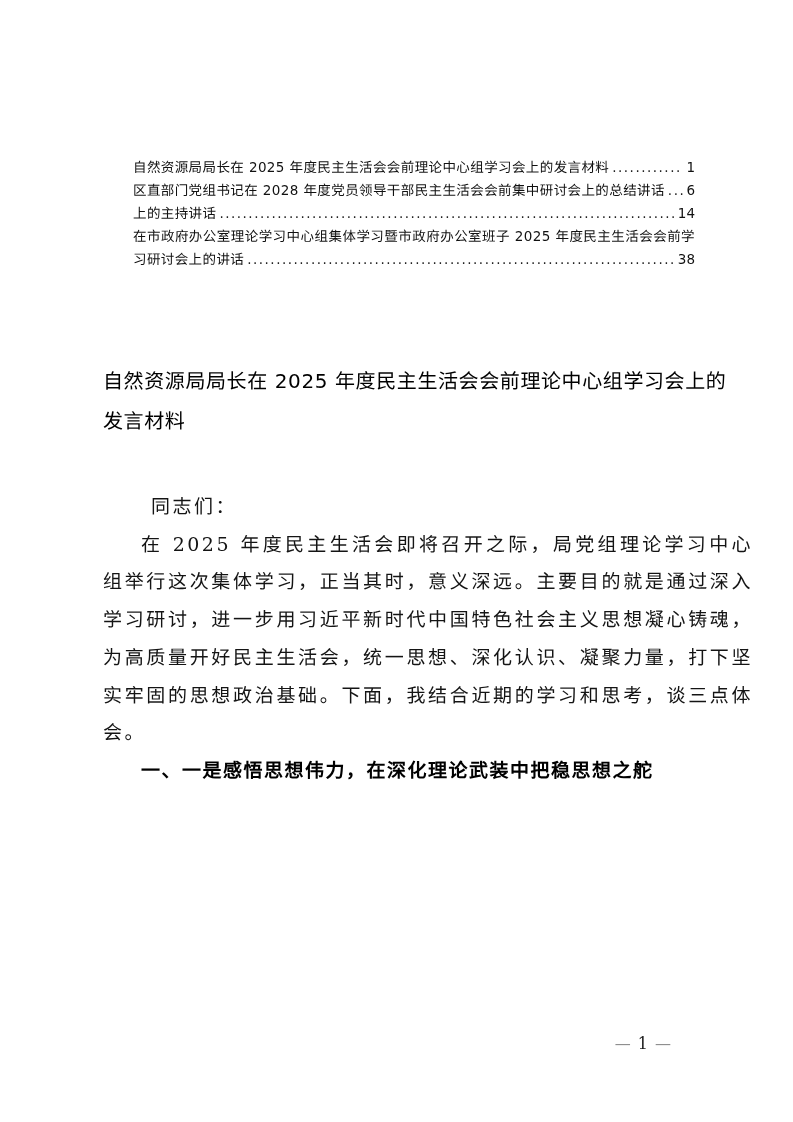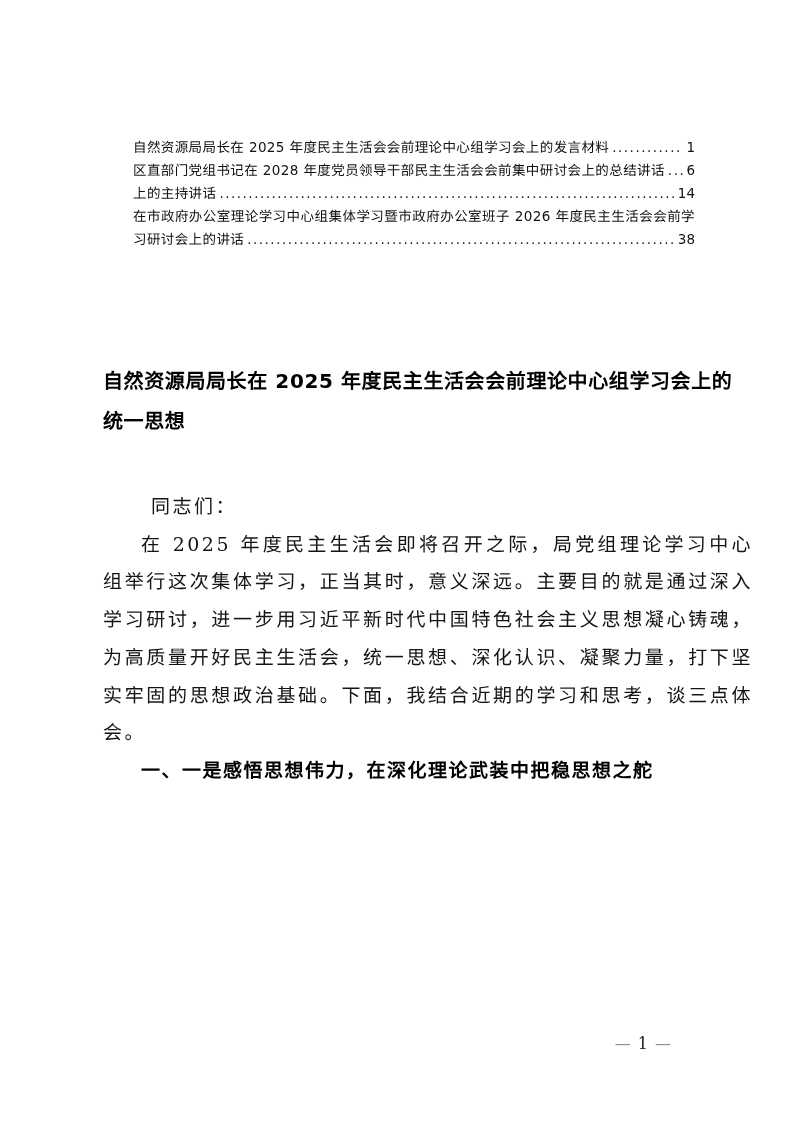--- a/index.html
+++ b/index.html
@@ -9,21 +9,21 @@
     color: #1a1a1a;
     position: relative;
     overflow: hidden;
     font-family: "DejaVu Sans", "Liberation Sans", sans-serif;
   }
   .page { position: absolute; inset: 0; background: #ffffff; }
 
   
   .toc {
     position: absolute;
-    left: 133px; top: 136px; width: 562px;
+    left: 133px; top: 156px; width: 562px;
     font-size: 13.5px;
     line-height: 23px;
     letter-spacing: 0.4px;
     color: #111;
   }
   .toc-entry { margin: 0; }
   .toc-flex { display: flex; align-items: baseline; }
   .toc-flex .toc-text { flex: 0 1 auto; white-space: nowrap; }
   .dots {
     flex: 1 1 auto;
@@ -39,21 +39,21 @@
     text-align-last: justify;
     height: 23px;
     overflow: hidden;
   }
 
   
   .doc-title {
     position: absolute;
     left: 103px; top: 348px; width: 650px;
     font-family: "DejaVu Sans", "Liberation Sans", sans-serif;
-    font-weight: bold;
+    font-weight: normal;
     font-size: 20px;
     line-height: 40px;
     letter-spacing: 0.6px;
     color: #000;
   }
 
   
   .doc-body {
     position: absolute;
     left: 103px; top: 488px; width: 650px;
@@ -112,33 +112,33 @@
 
     <div class="toc-entry">
       <div class="toc-flex">
         <span class="toc-text">上的主持讲话</span>
         <span class="dots">................................................................................................................................................................</span>
         <span class="toc-page">14</span>
       </div>
     </div>
 
     <div class="toc-entry">
-      <div class="toc-fill">在市政府办公室理论学习中心组集体学习暨市政府办公室班子 2026 年度民主生活会会前学</div>
+      <div class="toc-fill">在市政府办公室理论学习中心组集体学习暨市政府办公室班子 2025 年度民主生活会会前学</div>
       <div class="toc-flex">
         <span class="toc-text">习研讨会上的讲话</span>
         <span class="dots">................................................................................................................................................................</span>
         <span class="toc-page">38</span>
       </div>
     </div>
 
   </nav>
 
   <h1 class="doc-title">
     <div>自然资源局局长在 2025 年度民主生活会会前理论中心组学习会上的</div>
-    <div>统一思想</div>
+    <div>发言材料</div>
   </h1>
 
   <div class="doc-body">
     <p class="salutation">同志们：</p>
     <p>在 2025 年度民主生活会即将召开之际，局党组理论学习中心组举行这次集体学习，正当其时，意义深远。主要目的就是通过深入学习研讨，进一步用习近平新时代中国特色社会主义思想凝心铸魂，为高质量开好民主生活会，统一思想、深化认识、凝聚力量，打下坚实牢固的思想政治基础。下面，我结合近期的学习和思考，谈三点体会。</p>
     <p class="section-heading">一、一是感悟思想伟力，在深化理论武装中把稳思想之舵</p>
   </div>
 
   <div class="footer">
     <span class="dash">—</span><span class="num">1</span><span class="dash">—</span>

